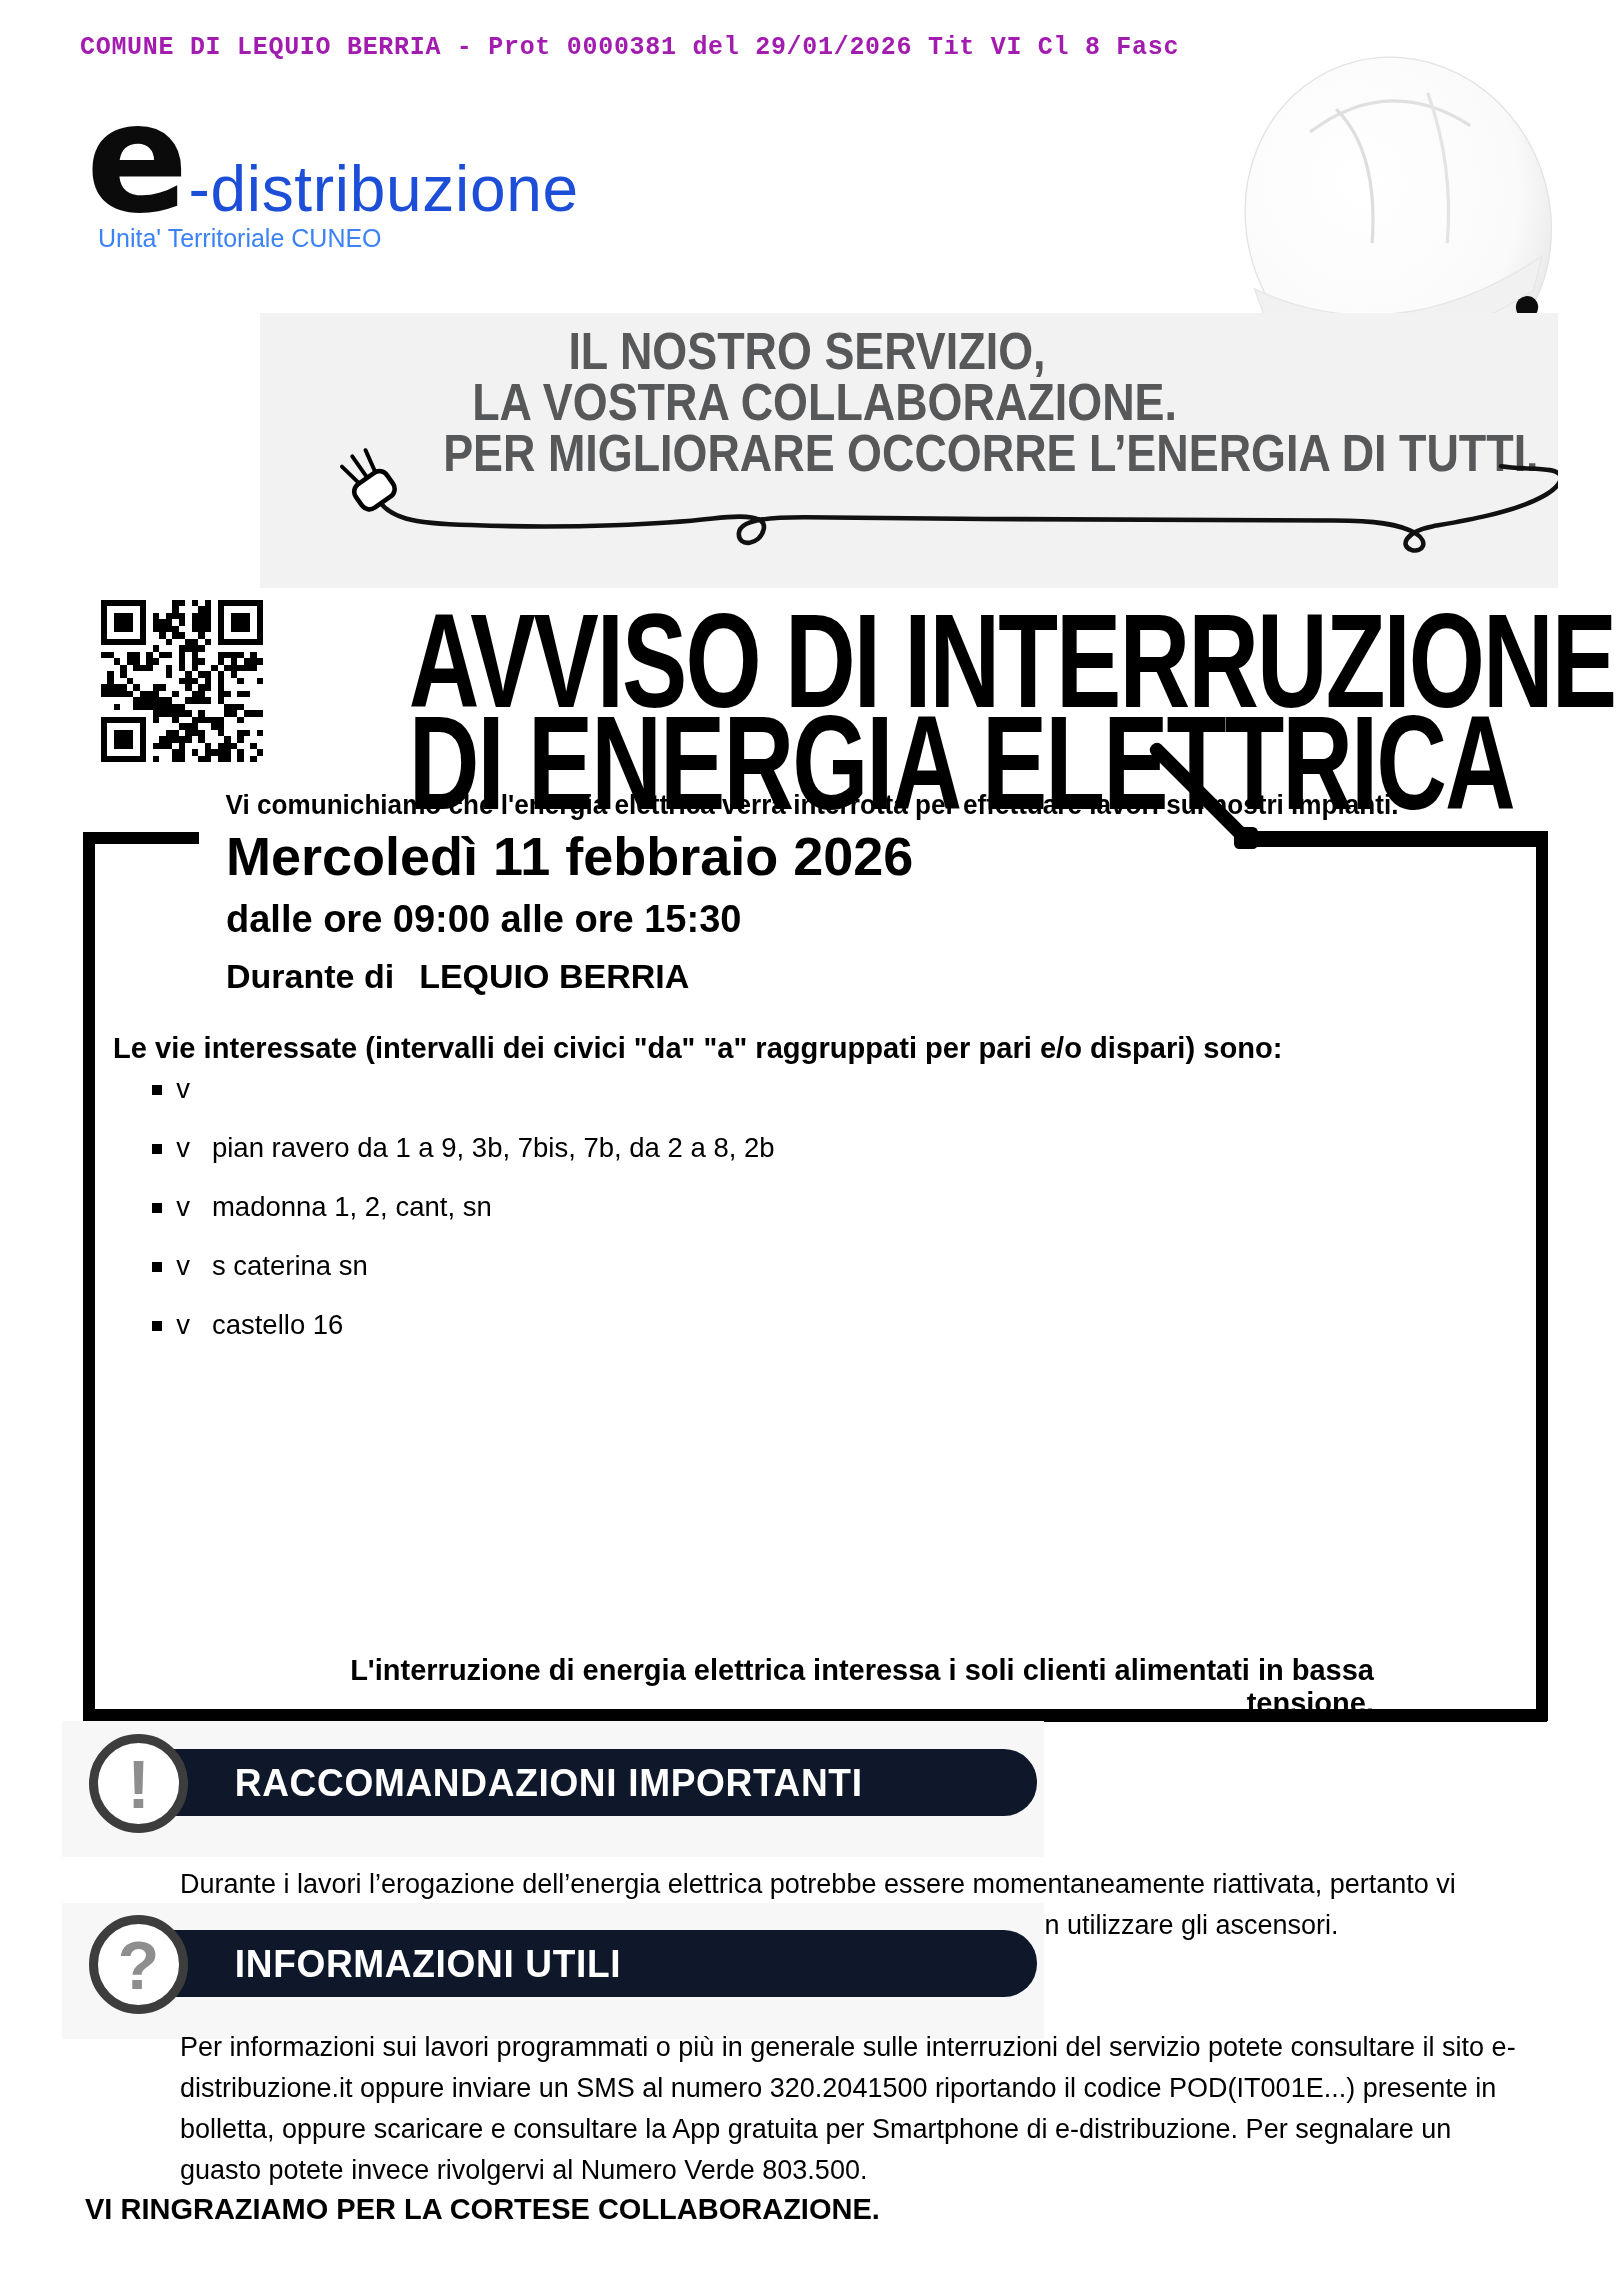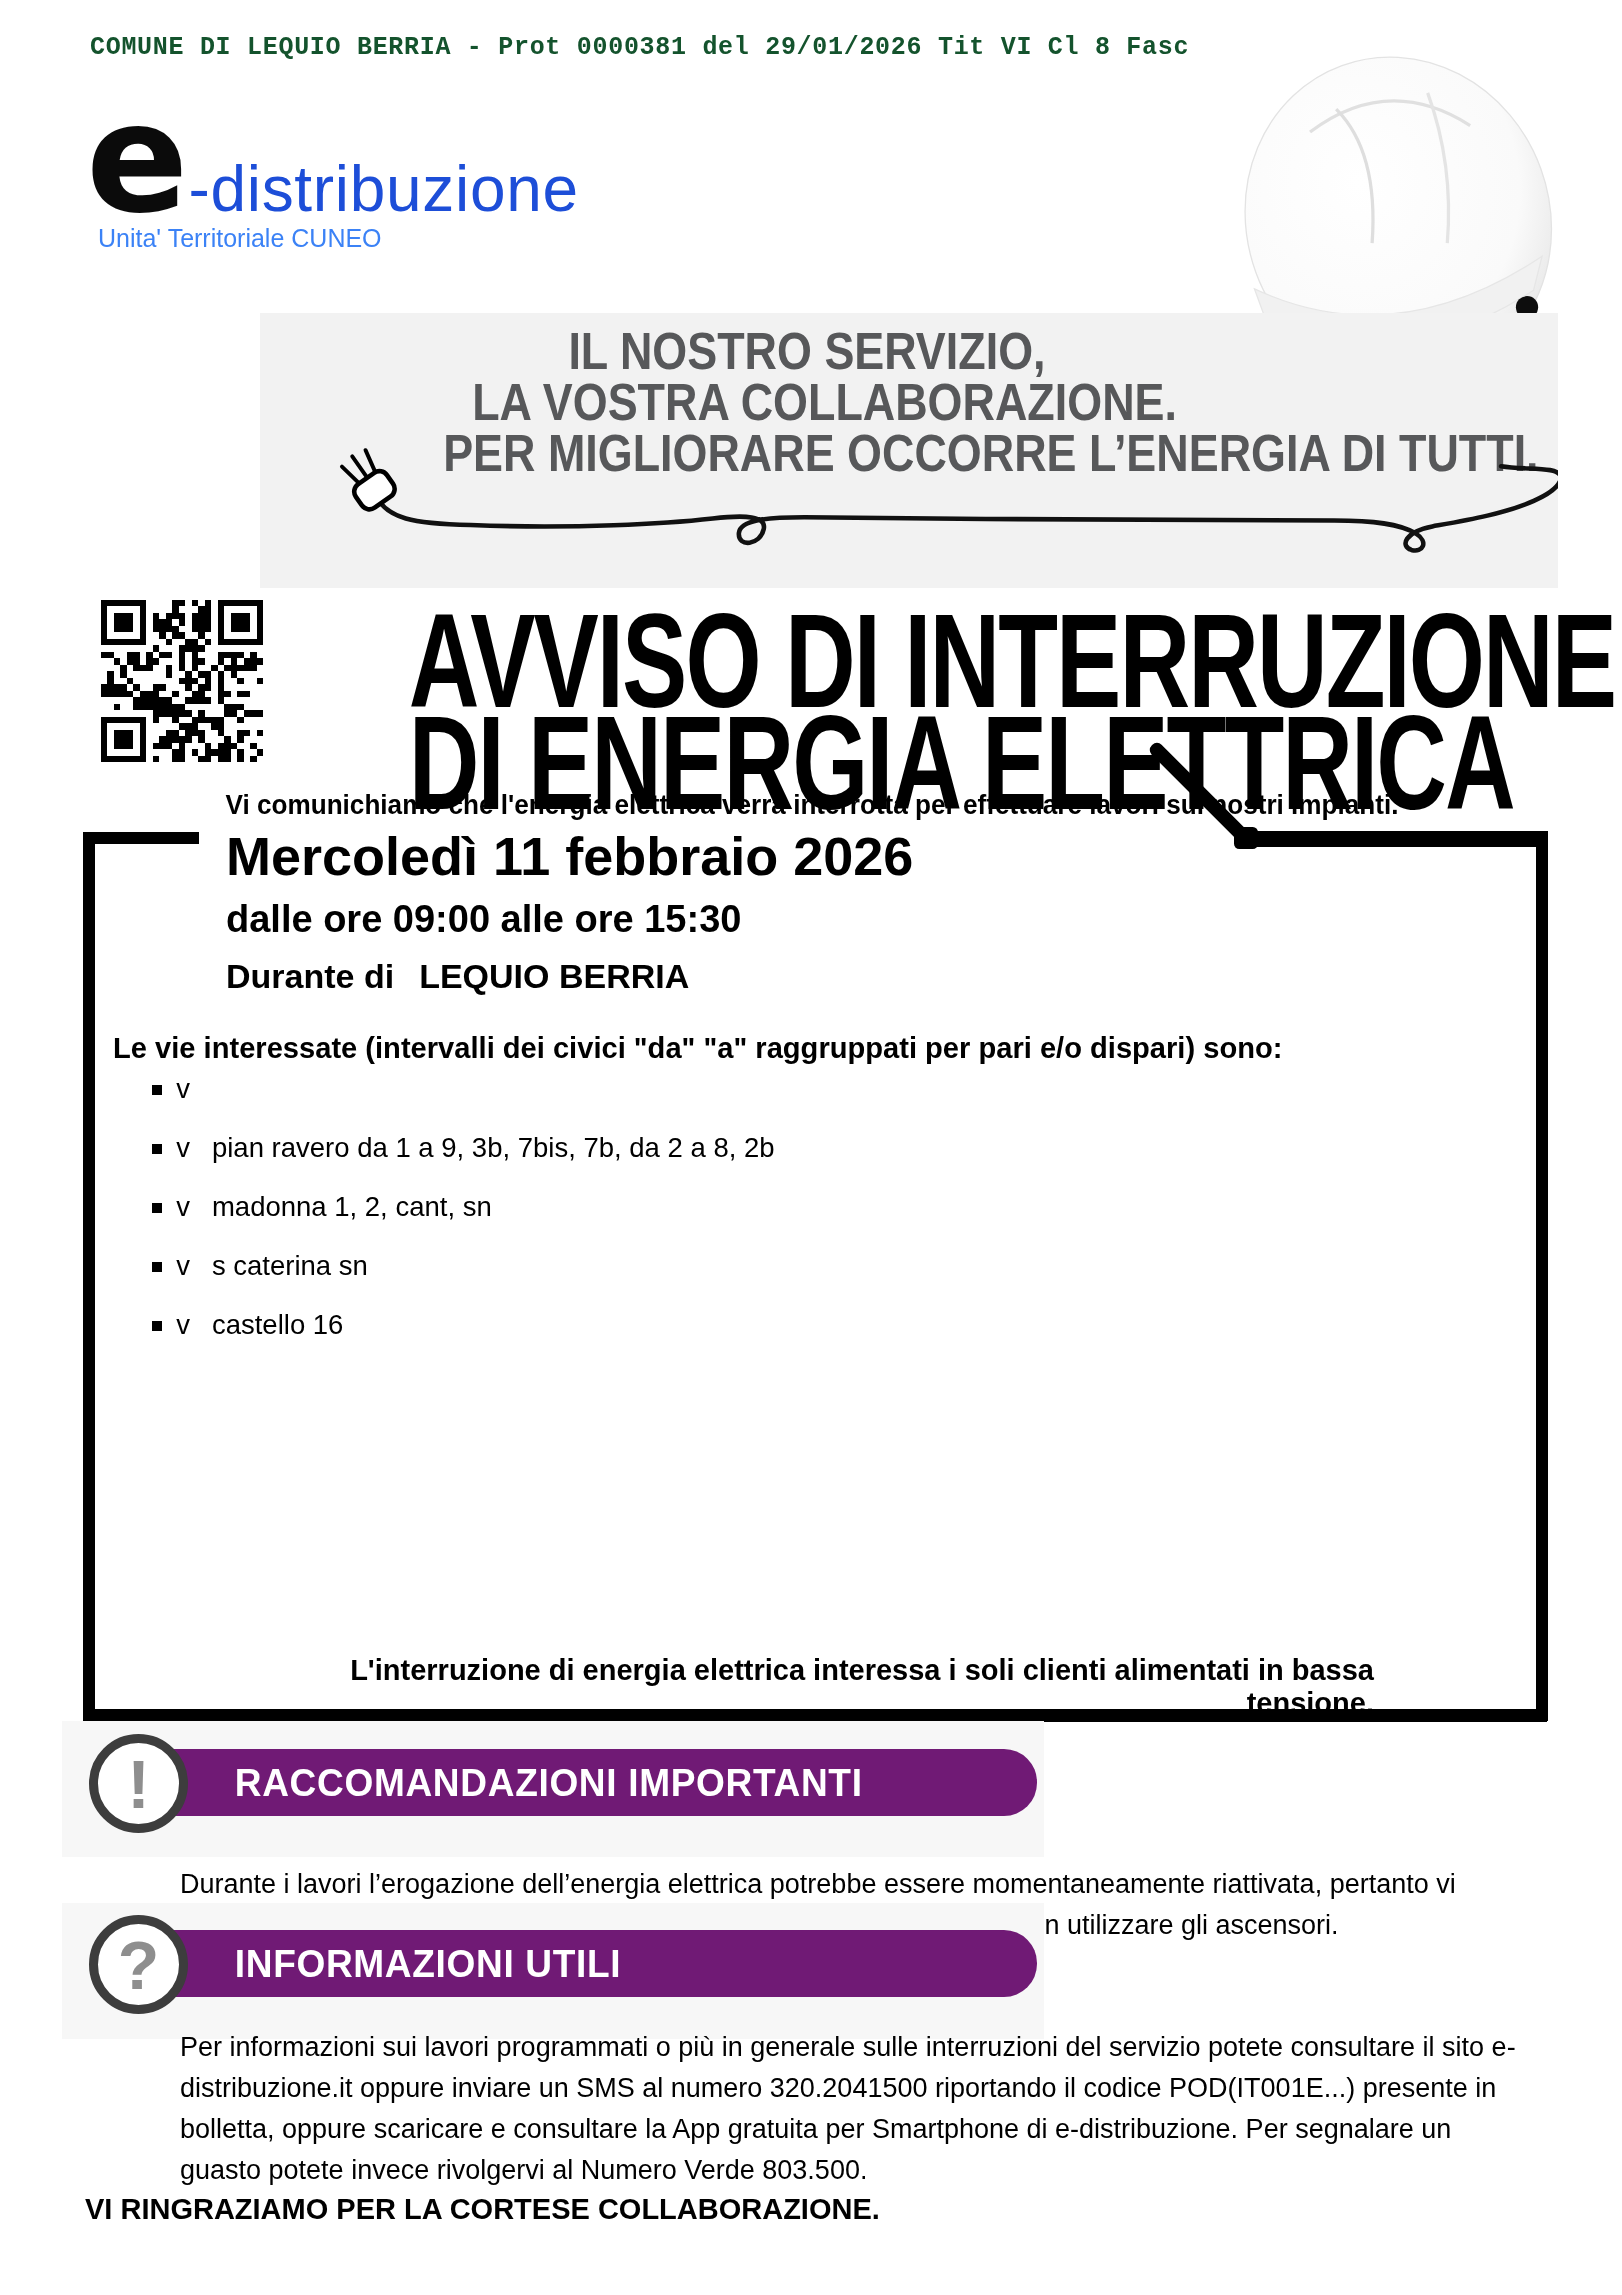--- a/index.html
+++ b/index.html
@@ -2,22 +2,22 @@
 <html style="font-size:10.5px"><head>
 <meta charset="utf-8">
 <style>
   html,body{margin:0;padding:0;background:#888;}
   .page{position:relative;width:1622px;height:2295px;background:#ffffff;overflow:hidden;
         font-family:"Liberation Sans",sans-serif;color:#000;}
   .abs{position:absolute;}
   .nowrap{white-space:nowrap;}
 
   
-  .protocol{left:90px;top:33px;font-family:"Liberation Mono",monospace;font-weight:bold;
-            font-size:25px;color:#14532d;letter-spacing:0.7px;}
+  .protocol{left:80px;top:33px;font-family:"Liberation Mono",monospace;font-weight:bold;
+            font-size:25px;color:#a21caf;letter-spacing:0.7px;}
   .logo-row{left:86px;top:84px;display:flex;align-items:baseline;}
   .logo-e{font-family:"DejaVu Sans",sans-serif;font-weight:700;font-size:151px;line-height:1;color:#0b0b0b;}
   .logo-rest{font-size:64px;font-weight:400;color:#1d4ed8;letter-spacing:0.7px;line-height:1;}
   .logo-unit{left:98px;top:224px;font-size:25px;color:#3b82f6;}
 
   
   .band{left:260px;top:313px;width:1298px;height:275px;background:#f2f2f2;}
   .helmet-box{left:1212px;top:47px;width:366px;height:376px;background:#ffffff;}
   .slogan-line{color:#57585a;font-weight:700;line-height:1;transform:scaleX(0.88);transform-origin:center;
                text-align:center;white-space:nowrap;font-size:51px;}
@@ -56,21 +56,21 @@
   .streets{left:152px;top:1073px;list-style:none;margin:0;padding:0;}
   .street{height:59px;display:flex;align-items:flex-start;font-size:27.5px;}
   .street .sq{width:9.8px;height:9.8px;background:#000;margin-top:11.8px;margin-right:14.4px;flex:none;}
   .street .pfx{margin-right:22px;}
   .footnote{left:262px;top:1654px;width:1112px;text-align:right;font-weight:700;font-size:29px;}
 
   
   .strip{background:#f7f7f7;}
   .strip-racc{left:62px;top:1721px;width:982px;height:136px;}
   .strip-info{left:62px;top:1903px;width:982px;height:136px;}
-  .banner-bar{height:67px;background:#701a75;border-radius:0 33px 33px 0;display:flex;align-items:center;}
+  .banner-bar{height:67px;background:#0f172a;border-radius:0 33px 33px 0;display:flex;align-items:center;}
   .bar-racc{left:154px;top:1749px;width:883px;}
   .bar-info{left:154px;top:1930px;width:883px;}
   .banner-label{color:#ffffff;font-weight:700;font-size:39px;letter-spacing:0.7px;padding-left:85px;
                 transform:scaleX(0.95);transform-origin:left;white-space:nowrap;}
   .badge{width:81px;height:81px;background:#ffffff;border:9.2px solid #3d3d3d;border-radius:50%;
          display:flex;align-items:center;justify-content:center;}
   .badge-racc{left:89px;top:1734px;}
   .badge-info{left:89px;top:1915px;}
   .badge span{font-weight:700;font-size:68px;color:#8e8e8e;line-height:1;}
 

